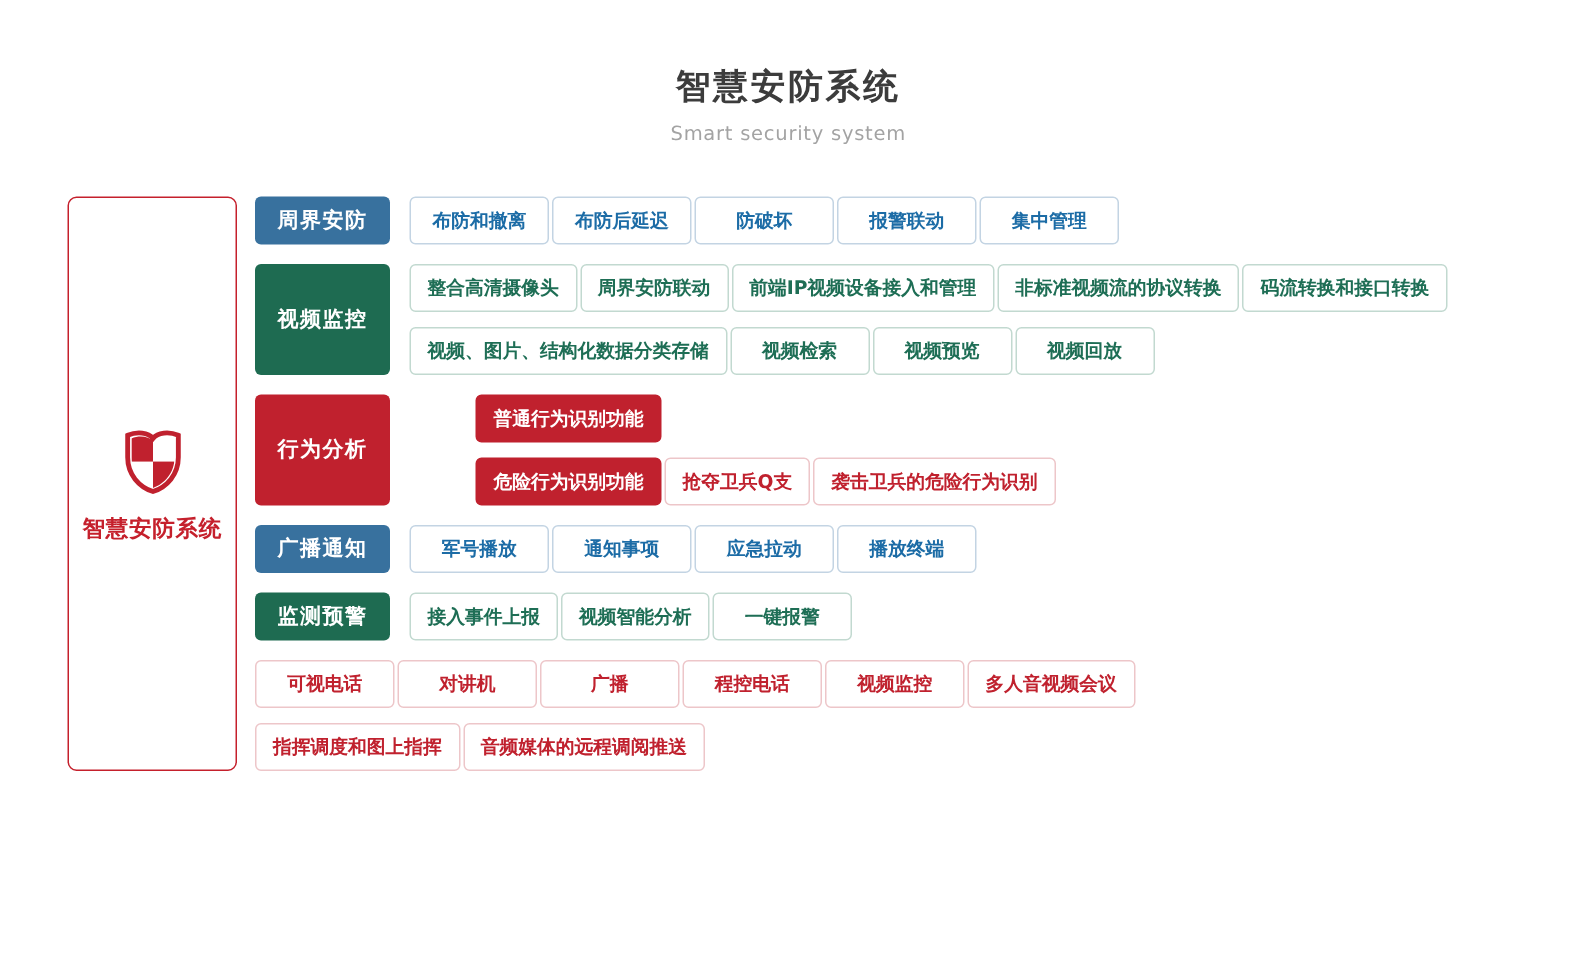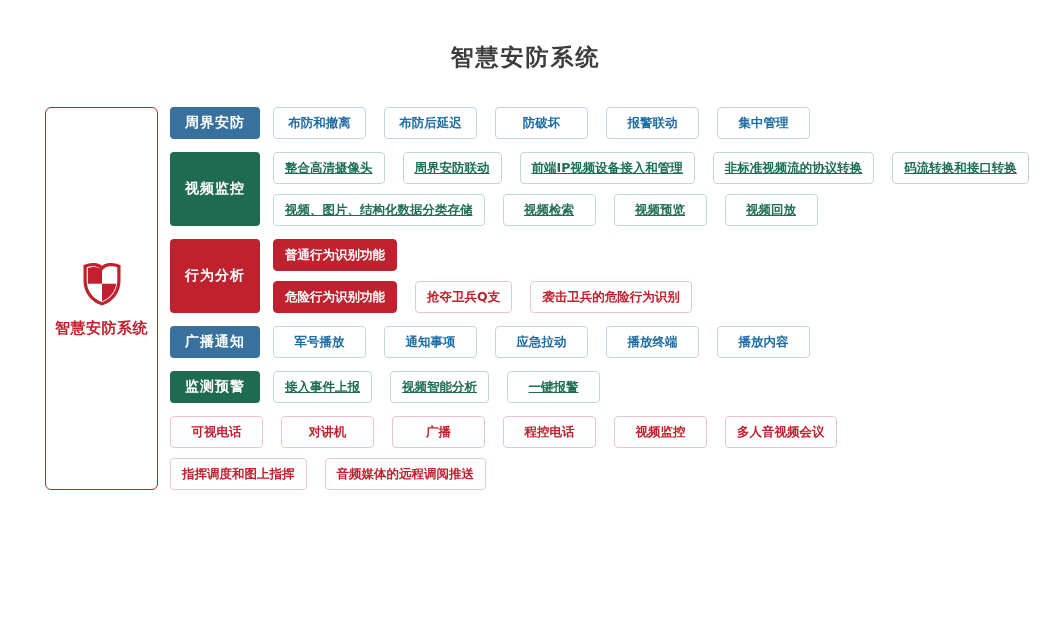--- a/index.html
+++ b/index.html
@@ -45,46 +45,47 @@
     border-radius: 4px;
     display: flex; align-items: center; justify-content: center;
     color: #ffffff; font-size: 14px; font-weight: bold;
     letter-spacing: 1px;
     flex: none;
   }
   .rows {
     display: flex; flex-direction: column;
     justify-content: center; gap: 10px;
   }
-  .row { display: flex; gap: 18px; }
+  .row { display: flex; gap: 2px; }
   .item {
     min-width: 93px; height: 32px;
     padding: 0 11px;
     display: flex; align-items: center; justify-content: center;
     background: #ffffff;
     border: 1px solid;
     border-radius: 4px;
     font-size: 12.5px; font-weight: bold;
     white-space: nowrap;
   }
   .theme-blue  .cat  { background: var(--blue-bg); }
   .theme-green .cat  { background: var(--green-bg); }
   .theme-red   .cat  { background: var(--red-bg); text-align: center; }
   .theme-blue  .item { color: var(--blue-text);  border-color: var(--blue-border); }
-  .theme-green .item { color: var(--green-text); border-color: var(--green-border); text-decoration: underline; }
+  .theme-green .item { color: var(--green-text); border-color: var(--green-border); }
   .theme-red   .item { color: var(--red-text);   border-color: var(--red-border); }
   .theme-red .item.filled {
-    background: var(--red-bg); color: #ffffff; border-color: var(--red-bg);
+    background: var(--red-bg); color: #ffffff; border-color: var(--red-bg); margin-left: 44px;
   }
 </style>
 </head>
 <body>
 
 <div class="header">
   <div class="title">智慧安防系统</div>
+  <div class="subtitle">Smart security system</div>
 </div>
 
 <div class="diagram">
   <div class="root-box">
     <svg width="46" height="46" viewBox="0 0 64 64" aria-hidden="true">
       <defs>
         <clipPath id="shield-clip">
           <path d="M32 14 C28 9.5 19.5 8.5 12 11.5 L12 29 C12 43.5 21 53.5 32 57.5 C43 53.5 52 43.5 52 29 L52 11.5 C44.5 8.5 36 9.5 32 14 Z"></path>
         </clipPath>
       </defs>
@@ -141,21 +142,20 @@
         </div>
       </div>
       <div class="group theme-blue">
         <div class="cat">广播通知</div>
         <div class="rows">
           <div class="row">
             <div class="item">军号播放</div>
             <div class="item">通知事项</div>
             <div class="item">应急拉动</div>
             <div class="item">播放终端</div>
-            <div class="item">播放内容</div>
           </div>
         </div>
       </div>
       <div class="group theme-green">
         <div class="cat">监测预警</div>
         <div class="rows">
           <div class="row">
             <div class="item">接入事件上报</div>
             <div class="item">视频智能分析</div>
             <div class="item">一键报警</div>

